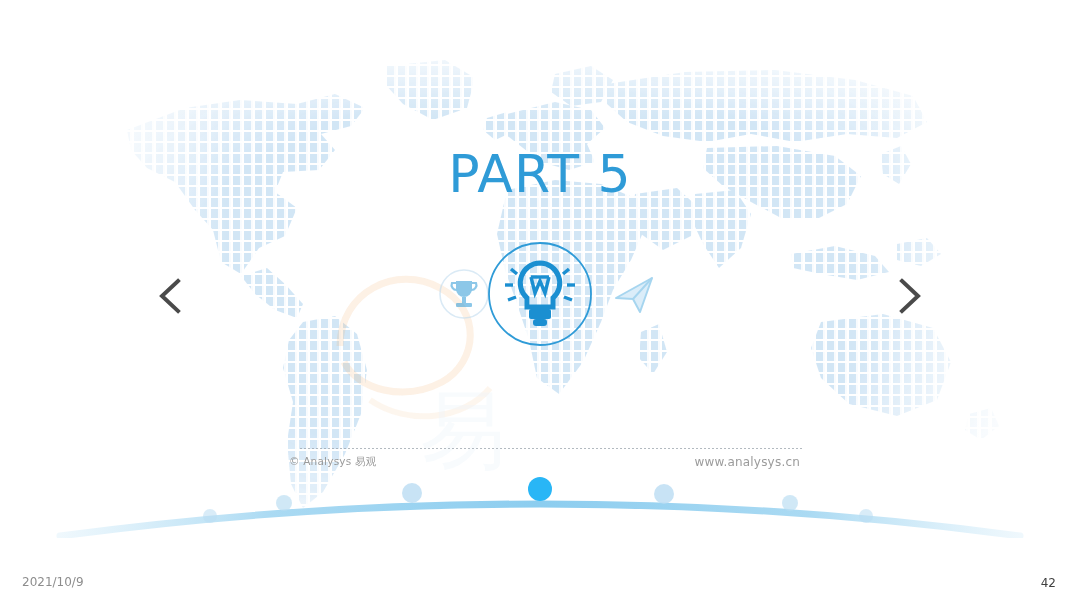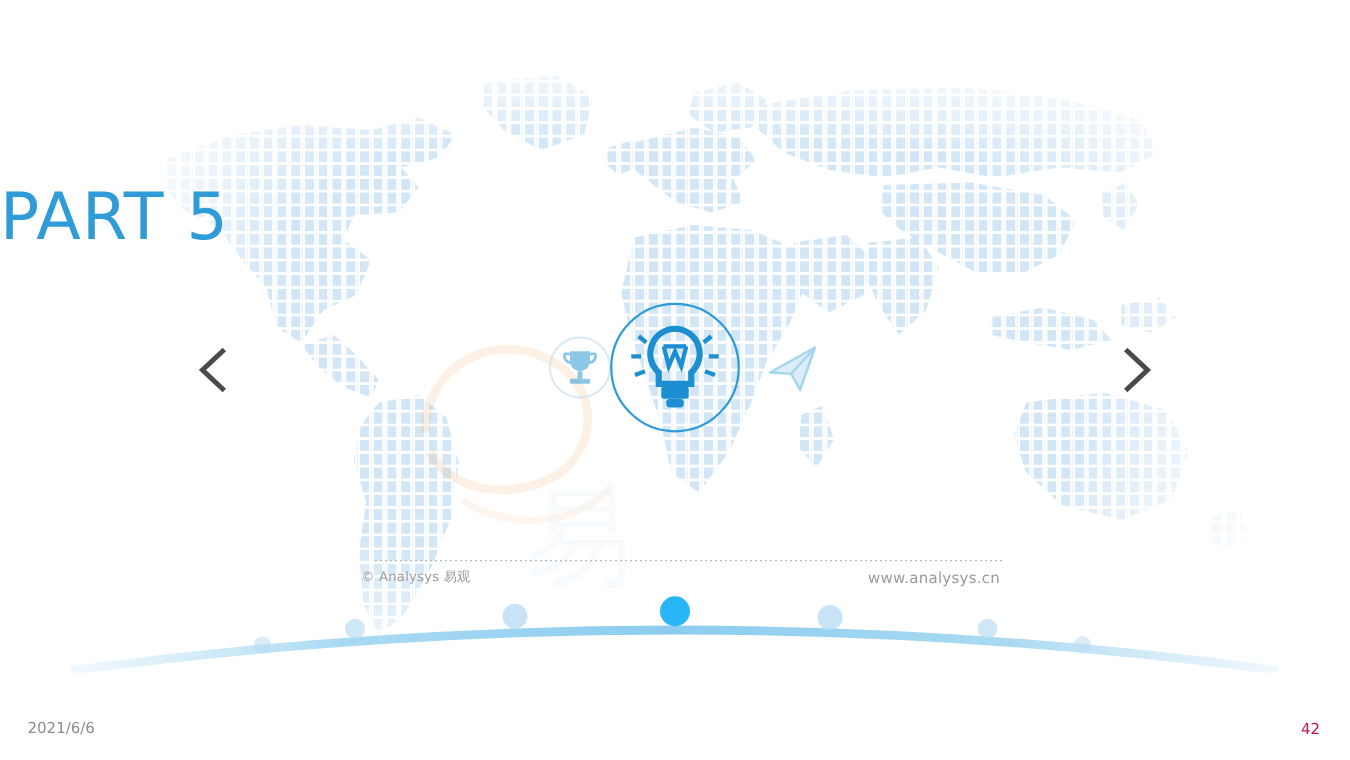--- a/index.html
+++ b/index.html
@@ -58,20 +58,21 @@
     display:flex;align-items:center;justify-content:center;
     font-size:0;
   }
   .nav-arrow.left{left:146px;}
   .nav-arrow.right{left:884px;}
 
   
   .part-label{
     position:absolute;
     left:0;right:0;top:148px;
+    text-align:center;
     font-size:52px;
     letter-spacing:1px;
     color:#2f9bd7;
     font-weight:400;
     font-family:"DejaVu Sans","Liberation Sans",sans-serif;
     line-height:1;
   }
 
   
   .icon-row{
@@ -143,21 +144,21 @@
     font-size:12px;color:#8d8d8d;
     font-family:"DejaVu Sans","Liberation Sans",sans-serif;
   }
   .footer-center{
     position:absolute;left:0;right:0;top:12px;
     text-align:center;font-size:12px;color:#8d8d8d;
     font-family:"DejaVu Sans","Liberation Sans",sans-serif;
   }
   .footer-page{
     position:absolute;right:24px;top:12px;
-    font-size:12px;color:#be185d;
+    font-size:12px;color:#404040;
     font-family:"DejaVu Sans","Liberation Sans",sans-serif;
   }
 </style>
 </head>
 <body>
 
 <div class="slide">
 
   <div class="bg-layer">
 
@@ -313,17 +314,17 @@
           <circle cx="412" cy="25" r="10" fill="#b9dcf2" opacity="0.79"></circle>
           <circle cx="540" cy="21" r="12" fill="#29b6f6"></circle>
           <circle cx="664" cy="26" r="10" fill="#b9dcf2" opacity="0.79"></circle>
           <circle cx="790" cy="35" r="8" fill="#b9dcf2" opacity="0.67"></circle>
           <circle cx="866" cy="48" r="7" fill="#b9dcf2" opacity="0.55"></circle>
         </g>
     </svg>
   </div>
 
   <div class="footer">
-    <div class="footer-date">2021/6/6</div>
+    <div class="footer-date">2021/10/9</div>
     <div class="footer-page">42</div>
   </div>
 
 </div>
 
 </body></html>

